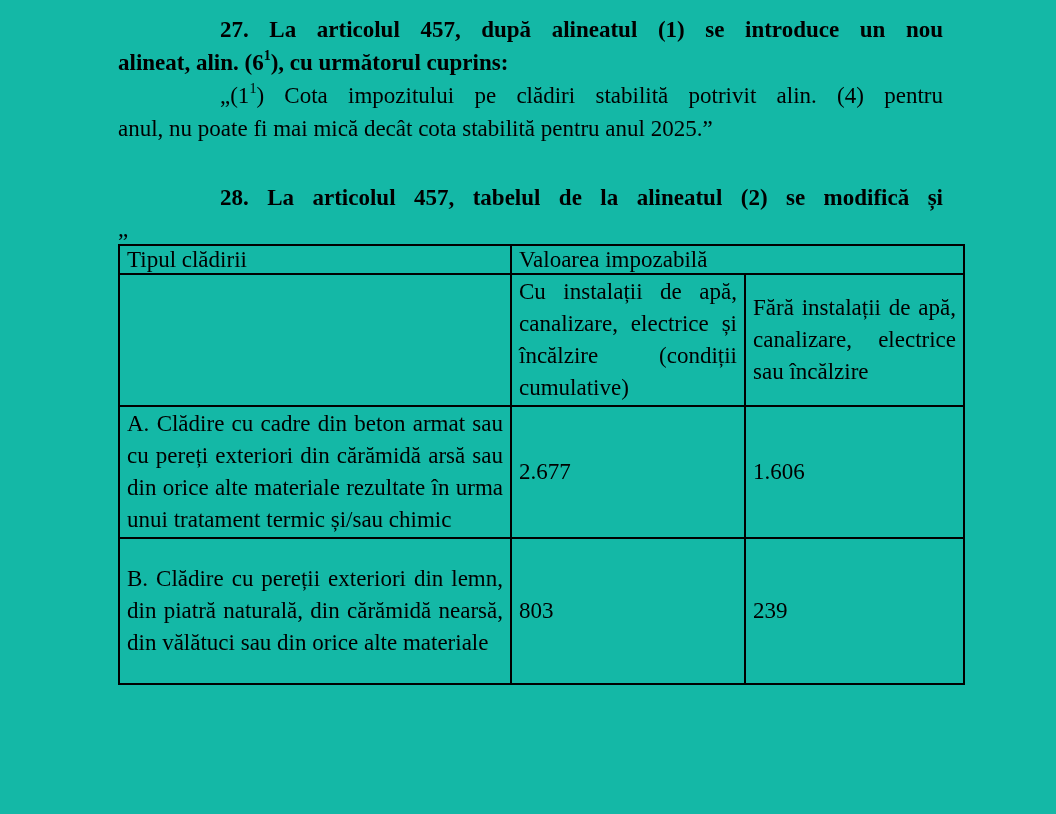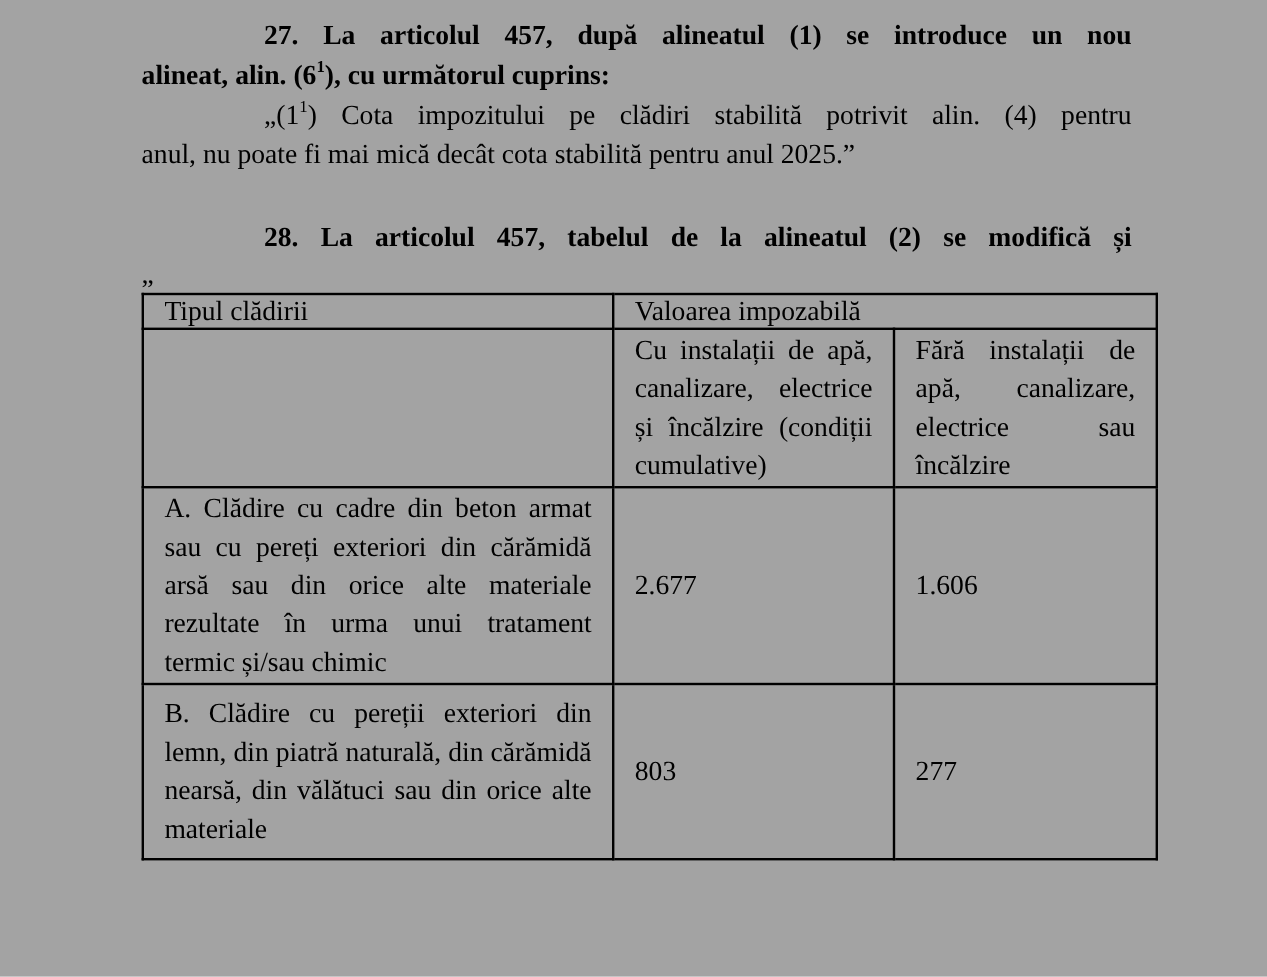--- a/index.html
+++ b/index.html
@@ -4,21 +4,21 @@
 <style>
   html, body {
     margin: 0;
     padding: 0;
     background: #ffffff;
   }
   .page {
     position: relative;
     width: 1056px;
     height: 814px;
-    background: #a3a3a3;
+    background: #14b8a6;
     color: #000000;
     font-family: "Liberation Serif", serif;
     font-size: 23px;
     overflow: hidden;
   }
   .content {
     padding: 13px 0 0 118px;
     width: 845px;
   }
   .para {
@@ -49,21 +49,21 @@
     line-height: 30px;
     font-size: 23px;
   }
   table.tax-table {
     border-collapse: collapse;
     table-layout: fixed;
     width: 845px;
   }
   table.tax-table td {
     border: 2px solid #000000;
-    padding: 1px 17px;
+    padding: 1px 7px;
     vertical-align: middle;
     line-height: 32px;
     font-size: 23px;
     overflow: hidden;
     margin-left: 28px;
   }
   tr.r1 td {
     height: 25px;
     line-height: 25px;
     vertical-align: middle;
@@ -115,19 +115,19 @@
           <td class="cell-justify">Fără instalații de apă, canalizare, electrice sau încălzire</td>
         </tr>
         <tr class="ra">
           <td class="cell-justify">A. Clădire cu cadre din beton armat sau cu pereți exteriori din cărămidă arsă sau din orice alte materiale rezultate în urma unui tratament termic și/sau chimic</td>
           <td class="cell-left">2.677</td>
           <td class="cell-left">1.606</td>
         </tr>
         <tr class="rb">
           <td class="cell-justify">B. Clădire cu pereții exteriori din lemn, din piatră naturală, din cărămidă nearsă, din vălătuci sau din orice alte materiale</td>
           <td class="cell-left">803</td>
-          <td class="cell-left">277</td>
+          <td class="cell-left">239</td>
         </tr>
       </tbody>
     </table>
 
   </div>
 </div>
 
 </body></html>

